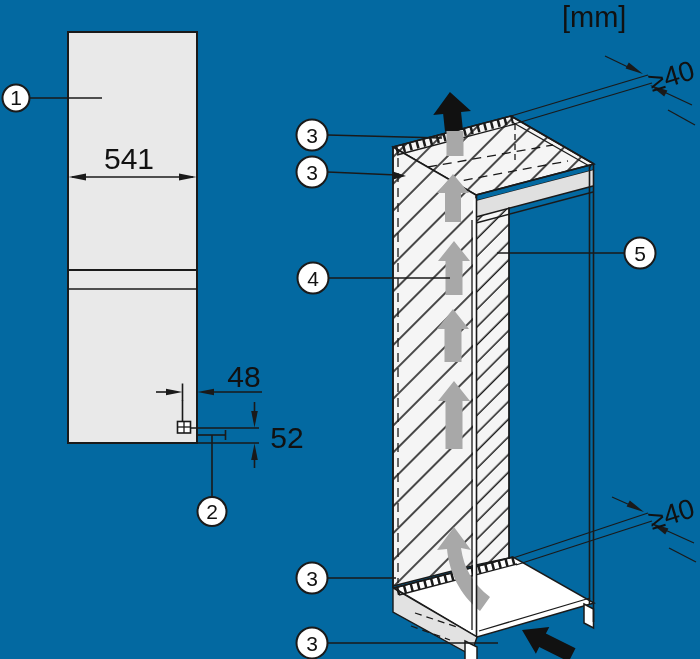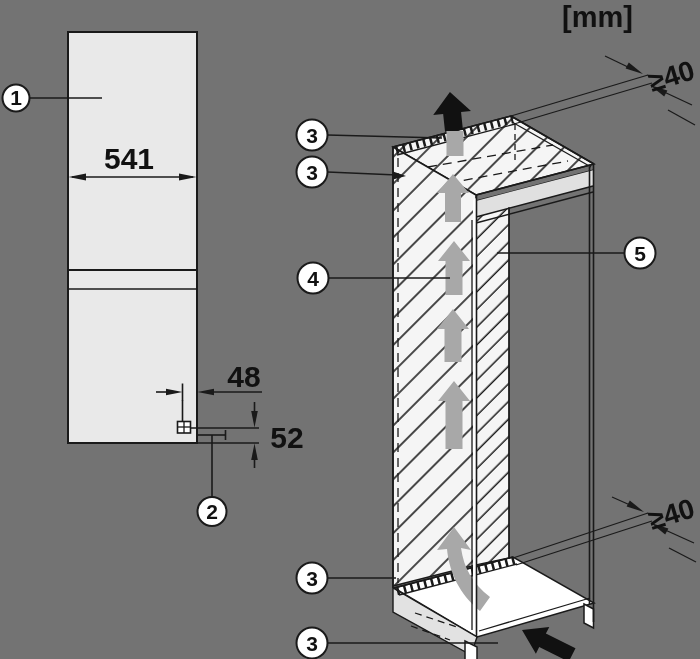--- a/index.html
+++ b/index.html
@@ -1,16 +1,16 @@
 <!DOCTYPE html>
 <html><head>
 <meta charset="utf-8">
 <style>
   html,body{margin:0;padding:0;background:#ffffff;}
-  .stage{width:700px;height:659px;position:relative;background:#737373;overflow:hidden;font-weight:bold;}
+  .stage{width:700px;height:659px;position:relative;background:#0369a1;overflow:hidden;}
   svg{display:block;}
   text{font-family:"Liberation Sans","DejaVu Sans",sans-serif;fill:#111;}
   .dim-text{font-size:30px;}
   .callout-text{font-size:21px;}
   .units-text{font-size:29px;}
   .clr-text{font-size:28px;}
   .ln{stroke:#1a1a1a;fill:none;}
   .thin{stroke-width:1.3;}
   .mid{stroke-width:1.6;}
   .dash{stroke-dasharray:9,6;}

